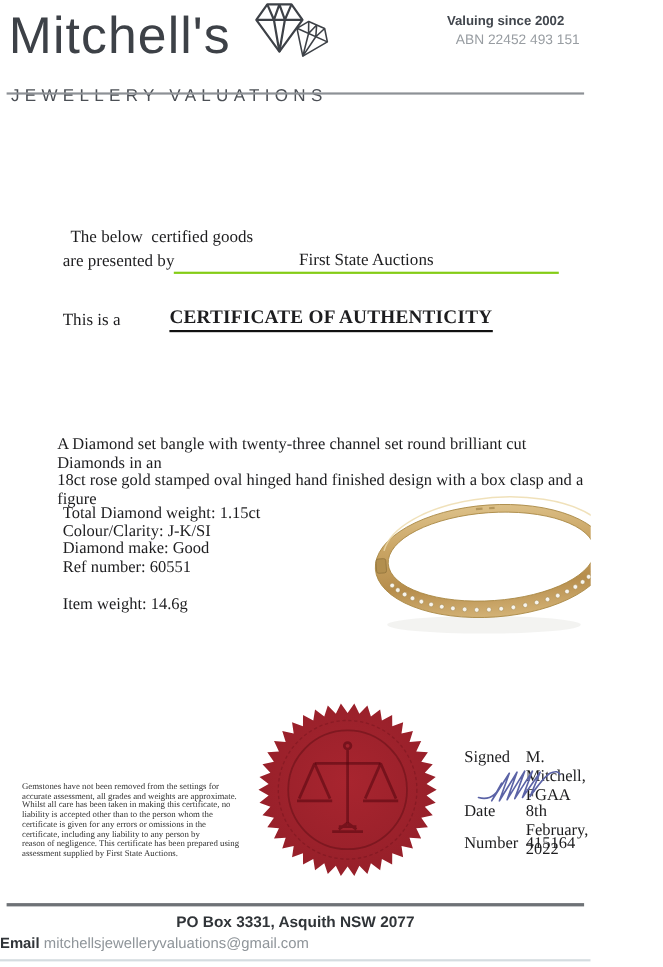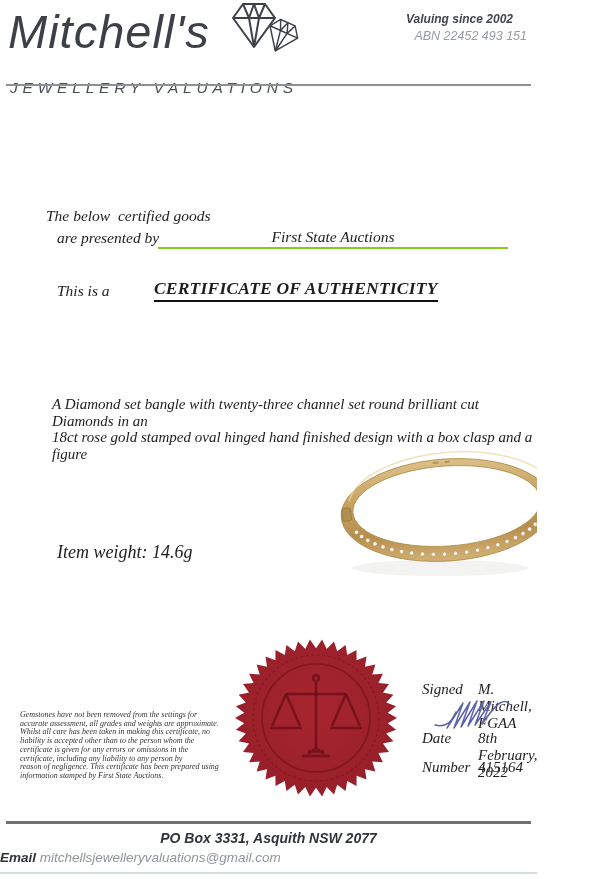--- a/index.html
+++ b/index.html
@@ -3,44 +3,44 @@
 <meta charset="utf-8">
 <style>
   :root{
     --seal-red:#9e212b; --gold:#c7a261; --gold-dark:#a98843; --gold-light:#e9d6a6;
     --signature-blue:#5b63a6; --rule-gray:#8d9196; --rule-dark:#6e7276;
     --text-dark:#1d1d1f; --muted-gray:#989da2; --brand-gray:#3d4147;
   }
   *{margin:0;padding:0;box-sizing:border-box;}
   html,body{background:#ffffff;}
   .page{position:relative;width:537px;height:879px;background:#fff;overflow:hidden;
-         font-family:"Liberation Serif",serif;color:var(--text-dark);font-style:italic;}
+         font-family:"Liberation Serif",serif;color:var(--text-dark);}
   
   .brand-name{position:absolute;left:8px;top:4px;font-family:"Liberation Sans",sans-serif;
     font-weight:300;font-size:47px;letter-spacing:1px;color:var(--brand-gray);}
   .brand-sub{position:absolute;left:10px;top:59px;font-family:"Liberation Sans",sans-serif;
     font-size:15.5px;letter-spacing:4.8px;color:#4b4f55;margin-top:20px;}
   .logo-gems{position:absolute;left:221px;top:1px;}
   .tagline{position:absolute;right:24px;top:12px;font-family:"Liberation Sans",sans-serif;
     font-size:12px;font-weight:bold;color:#41464d;text-align:right;}
   .abn{position:absolute;right:10px;top:29px;font-family:"Liberation Sans",sans-serif;
     font-size:12.5px;color:var(--muted-gray);text-align:right;}
   .rule-top{position:absolute;left:6px;right:6px;top:84px;height:2px;background:var(--rule-gray);}
   
-  .intro-line1{position:absolute;left:46px;top:207px;font-size:15.5px;white-space:pre-wrap;}
+  .intro-line1{position:absolute;left:64px;top:207px;font-size:15.5px;white-space:pre-wrap;}
   .intro-line2{position:absolute;left:57px;top:229px;font-size:15.5px;}
   .presenter-line{position:absolute;left:158px;top:228px;width:350px;height:21px;
     border-bottom:2px solid #84cc16;text-align:center;font-size:15.5px;}
   .thisis{position:absolute;left:57px;top:282px;font-size:15.5px;}
   .cert-title{position:absolute;left:154px;top:278px;font-size:17.5px;font-weight:bold;
     letter-spacing:0.2px;border-bottom:2.5px solid #111;padding-bottom:1px;}
   
   .description{position:absolute;left:52px;top:396px;font-size:15px;line-height:16.6px;}
   .details{position:absolute;left:57px;top:459px;font-size:15px;line-height:16.2px;}
-  .item-weight{position:absolute;left:57px;top:542px;font-size:18px;}
+  .item-weight{position:absolute;left:57px;top:542px;font-size:15px;}
   
   .bangle{position:absolute;left:328px;top:446px;}
   .seal{position:absolute;left:232px;top:636px;}
   .seal .emblem{stroke:rgba(84,6,14,.55);stroke-width:2.5;fill:none;}
   .dia{fill:#f7f4ec;stroke:#9e8650;stroke-width:.4;}
   .disclaimer{position:absolute;left:20px;top:711px;font-size:8px;line-height:8.7px;color:#333;}
   .cert-label{position:absolute;left:422px;font-size:15px;}
   .cert-value{position:absolute;left:478px;font-size:15px;}
   .signature{position:absolute;left:432px;top:697px;}
   
@@ -77,20 +77,26 @@
 
   <div class="intro-line1">The below  certified goods</div>
   <div class="intro-line2">are presented by</div>
   <div class="presenter-line">First State Auctions</div>
   <div class="thisis">This is a</div>
   <div class="cert-title">CERTIFICATE OF AUTHENTICITY</div>
 
   <div class="description">
       <div>A Diamond set bangle with twenty-three channel set round brilliant cut Diamonds in an</div>
       <div>18ct rose gold stamped oval hinged hand finished design with a box clasp and a figure</div>
+    </div>
+  <div class="details">
+      <div>Total Diamond weight: 1.15ct</div>
+      <div>Colour/Clarity: J-K/SI</div>
+      <div>Diamond make: Good</div>
+      <div>Ref number: 60551</div>
     </div>
   <div class="item-weight">Item weight: 14.6g</div>
 
   <svg class="bangle" width="244" height="140" viewBox="0 0 244 140">
     <defs>
       <linearGradient id="goldg" x1="0" y1="0" x2="0" y2="1">
         <stop offset="0" stop-color="#dcc088"></stop>
         <stop offset="0.35" stop-color="#c9a463"></stop>
         <stop offset="0.7" stop-color="#b68d4c"></stop>
         <stop offset="1" stop-color="#d3b276"></stop>
@@ -151,21 +157,21 @@
   </svg>
 
   <div class="disclaimer">
       <div>Gemstones have not been removed from the settings for</div>
       <div>accurate assessment, all grades and weights are approximate.</div>
       <div>Whilst all care has been taken in making this certificate, no</div>
       <div>liability is accepted other than to the person whom the</div>
       <div>certificate is given for any errors or omissions in the</div>
       <div>certificate, including any liability to any person by</div>
       <div>reason of negligence. This certificate has been prepared using</div>
-      <div>information stamped by First State Auctions.</div>
+      <div>assessment supplied by First State Auctions.</div>
     </div>
 
   <div class="cert-label" style="top:681px">Signed</div>
   <div class="cert-value" style="top:681px">M. Mitchell, FGAA</div>
   <svg class="signature" width="108" height="34" viewBox="0 0 108 34">
     <path d="M3 28 C14 31 20 25 24 15 L15 31 L31 6 L22 31 L38 5 L29 30 L45 4 L36 29 L52 4 L43 28 L59 5 L50 27 C57 17 63 9 68 6 C73 3.5 76 4.5 77 7" fill="none" stroke="#5b63a6" stroke-width="1.5" stroke-linecap="round" stroke-linejoin="round"></path>
   </svg>
   <div class="cert-label" style="top:730px">Date</div>
   <div class="cert-value" style="top:730px">8th February, 2022</div>
   <div class="cert-label" style="top:759px">Number</div>

